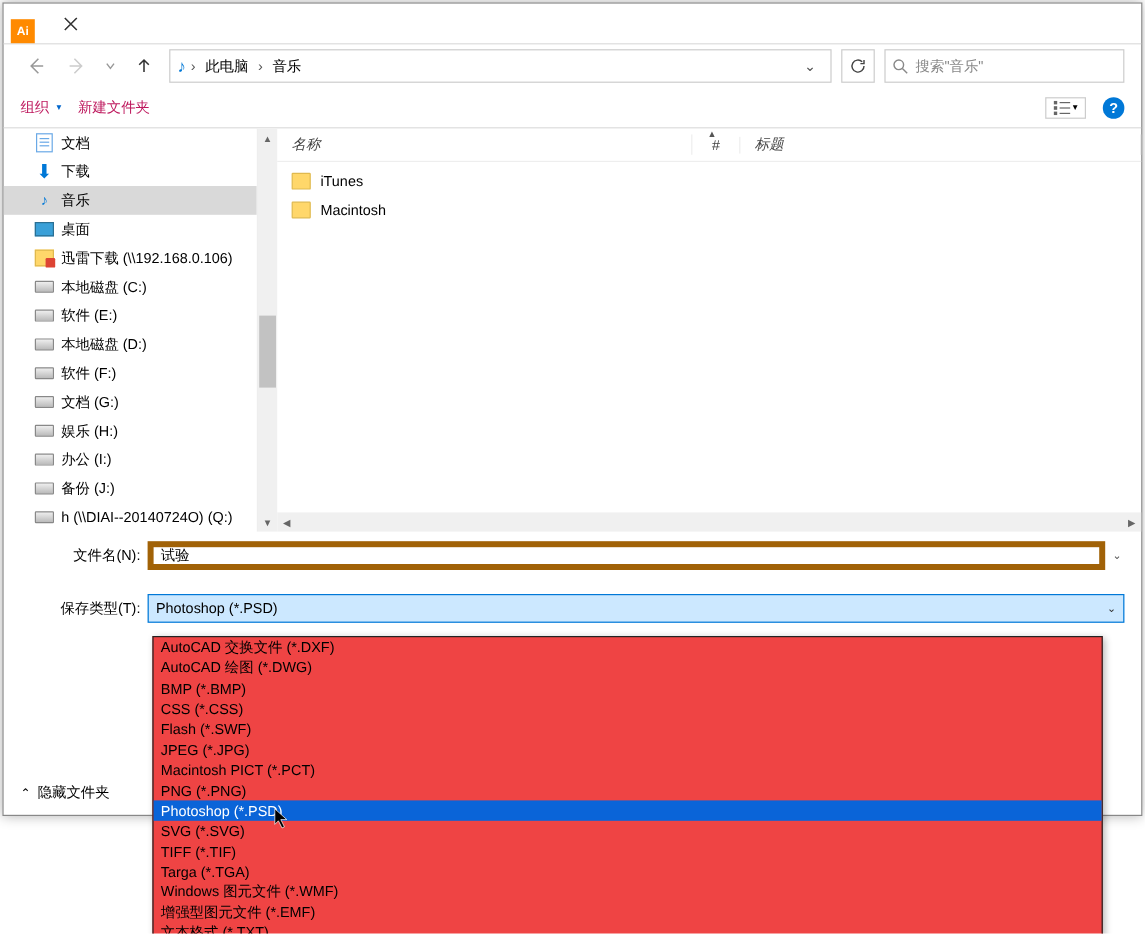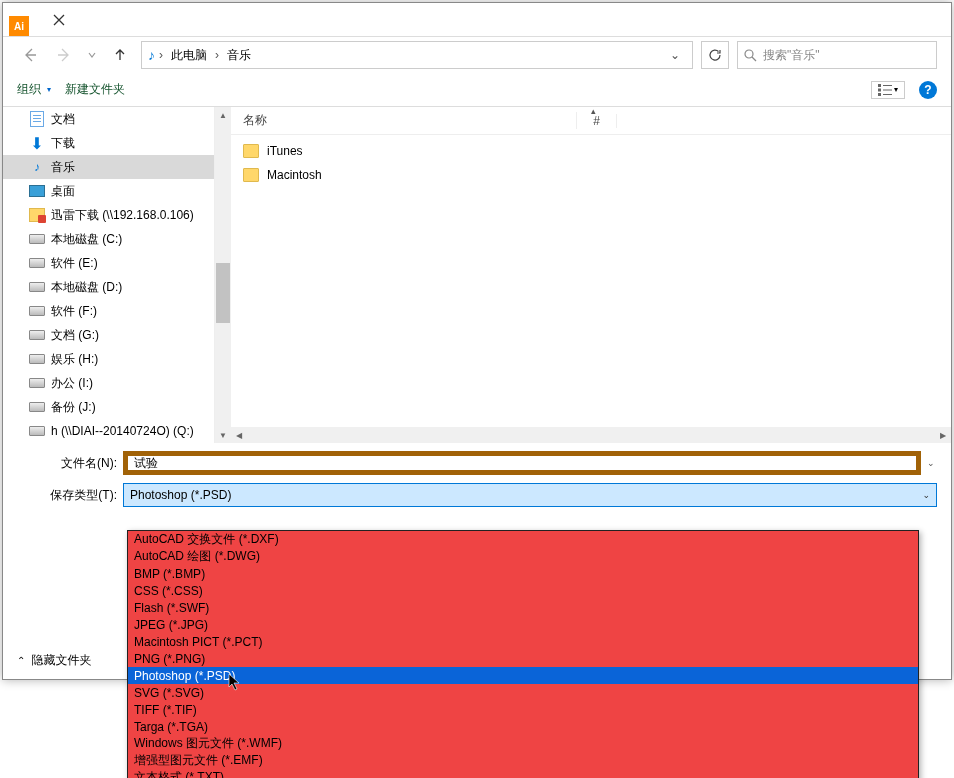--- a/index.html
+++ b/index.html
@@ -13,48 +13,48 @@
 .nav-btn { width:26px; height:26px; display:flex; align-items:center; justify-content:center; color:#888; cursor:pointer; }
 .nav-btn.enabled { color:#333; }
 .path-box { flex:1; height:28px; border:1px solid #ccc; display:flex; align-items:center; padding:0 6px; gap:4px; }
 .music-icon { color:#0078d7; font-size:14px; }
 .crumb { padding:2px 4px;text-align:right; }
 .crumb-sep { color:#555; }
 .path-chevron { margin-left:auto; color:#555; padding:0 6px; }
 .refresh-btn { width:28px; height:28px; border:1px solid #ccc; display:flex; align-items:center; justify-content:center; cursor:pointer; }
 .search-box { width:200px; height:28px; border:1px solid #ccc; display:flex; align-items:center; padding:0 6px; gap:6px; color:#888; }
 .toolbar { height:34px; display:flex; align-items:center; padding:0 14px; border-bottom:1px solid #ddd; gap:14px; }
-.toolbar-link { color:#14532d; cursor:pointer; }
+.toolbar-link { color:#be185d; cursor:pointer; }
 .toolbar .spacer { flex:1; }
 .view-btn { padding:2px 6px; border:1px solid #ccc; display:flex; align-items:center; gap:2px; }
 .help-btn { width:18px; height:18px; border-radius:50%; background:#0078d7; color:#fff; display:flex; align-items:center; justify-content:center; font-weight:bold; cursor:pointer; }
 .main { display:flex; height:336px; }
 .tree { width:212px; overflow:hidden; border-right:1px solid #eee; }
 .tree-item { height:24px; display:flex; align-items:center; padding-left:26px; gap:6px; cursor:pointer; white-space:nowrap; }
 .tree-item.selected { background:#d9d9d9; }
 .tree-item .ticon { width:16px; display:flex; align-items:center; justify-content:center; }
 .vscroll { width:16px; background:#f0f0f0; display:flex; flex-direction:column; }
 .vscroll .arrow { height:16px; display:flex; align-items:center; justify-content:center; color:#666; font-size:8px; cursor:pointer; }
 .vscroll .track { flex:1; position:relative; }
 .vscroll .thumb { position:absolute; left:1px; right:1px; background:#c2c2c2; }
 .content { flex:1; display:flex; flex-direction:column; }
 .col-headers { height:28px; display:flex; align-items:center; border-bottom:1px solid #eee; position:relative; }
 .col-headers .sort-ind { position:absolute; left:50%; top:-1px; font-size:9px; color:#555; }
-.ch { padding:0 12px; color:#444; border-right:1px solid #eee; }
+.ch { padding:0 12px; color:#444; border-right:1px solid #eee;font-style:italic; }
 .ch.name { width:346px; }
 .ch.num { width:40px; text-align:center; }
 .ch.title { flex:1; }
 .rows { flex:1; padding:4px 0; }
 .row { height:24px; display:flex; align-items:center; padding-left:12px; gap:8px; cursor:pointer; }
 .folder-icon { width:16px; height:14px; background:#ffd76a; border:1px solid #e0b94e; border-radius:1px; }
 .hscroll { height:16px; background:#f0f0f0; display:flex; }
 .hscroll .arrow { width:16px; display:flex; align-items:center; justify-content:center; color:#666; font-size:8px; cursor:pointer; }
 .hscroll .track { flex:1; }
 .form { padding:8px 14px 0 14px; }
-.form-row { display:flex; align-items:center; margin-bottom:8px; gap:6px; }
+.form-row { display:flex; align-items:center; margin-bottom:20px; gap:6px; }
 .form-label { width:100px; text-align:right; }
 .text-input { flex:1; height:24px; border:5px solid #a16207; padding:0 6px; }
 .combo { flex:1; height:24px; border:1px solid #0078d7; background:#cce8ff; padding:0 6px; display:flex; align-items:center; cursor:pointer; }
 .combo .cv { flex:1; }
 .combo .cd { font-size:9px; color:#333; }
 .bottom { position:absolute; bottom:10px; left:14px; display:flex; align-items:center; gap:6px; cursor:pointer; }
 .dropdown { position:absolute; left:127px; top:530px; width:792px; border:1px solid #222; background:#ef4444; z-index:10; box-shadow:2px 2px 6px rgba(0,0,0,0.3); }
 .dropdown .opt { height:17px; padding:0 6px; display:flex; align-items:center; cursor:pointer; font-size:12px; }
 .dropdown .opt.sel { background:#0a64d8; color:#fff; }
 .cursor { position:absolute; left:228px; top:673px; z-index:20; font-size:15px; pointer-events:none; }
@@ -231,20 +231,21 @@
       <div class="track">
           <div class="thumb" style="top:140px;height:60px;"></div>
         </div>
       <div class="arrow">▼</div>
     </div>
     <div class="content">
       <div class="col-headers">
         <span class="sort-ind">▴</span>
         <div class="ch name">名称</div>
         <div class="ch num">#</div>
+        <div class="ch title">标题</div>
       </div>
       <div class="rows" id="rows">
           <div class="row">
             <span class="folder-icon"></span>
             <span>iTunes</span>
           </div>
           <div class="row">
             <span class="folder-icon"></span>
             <span>Macintosh</span>
           </div>

